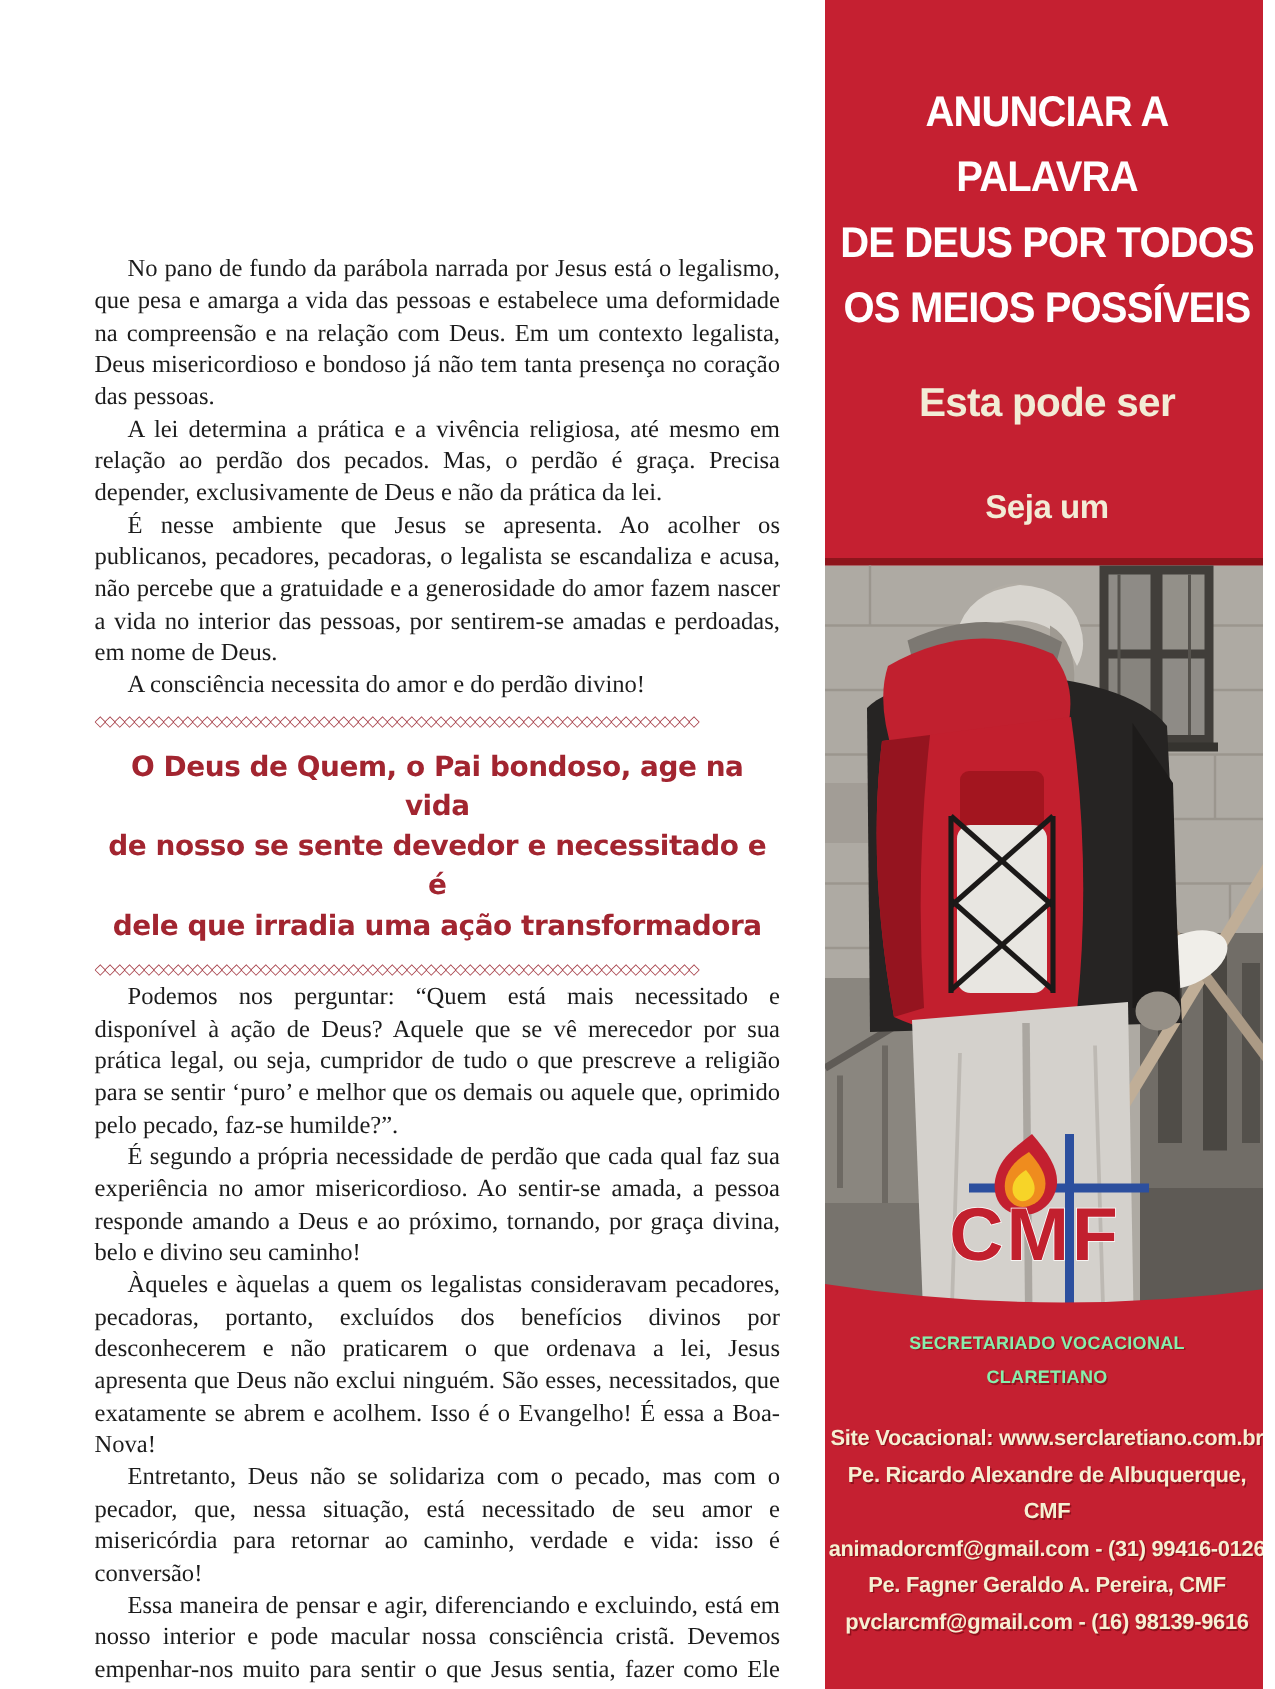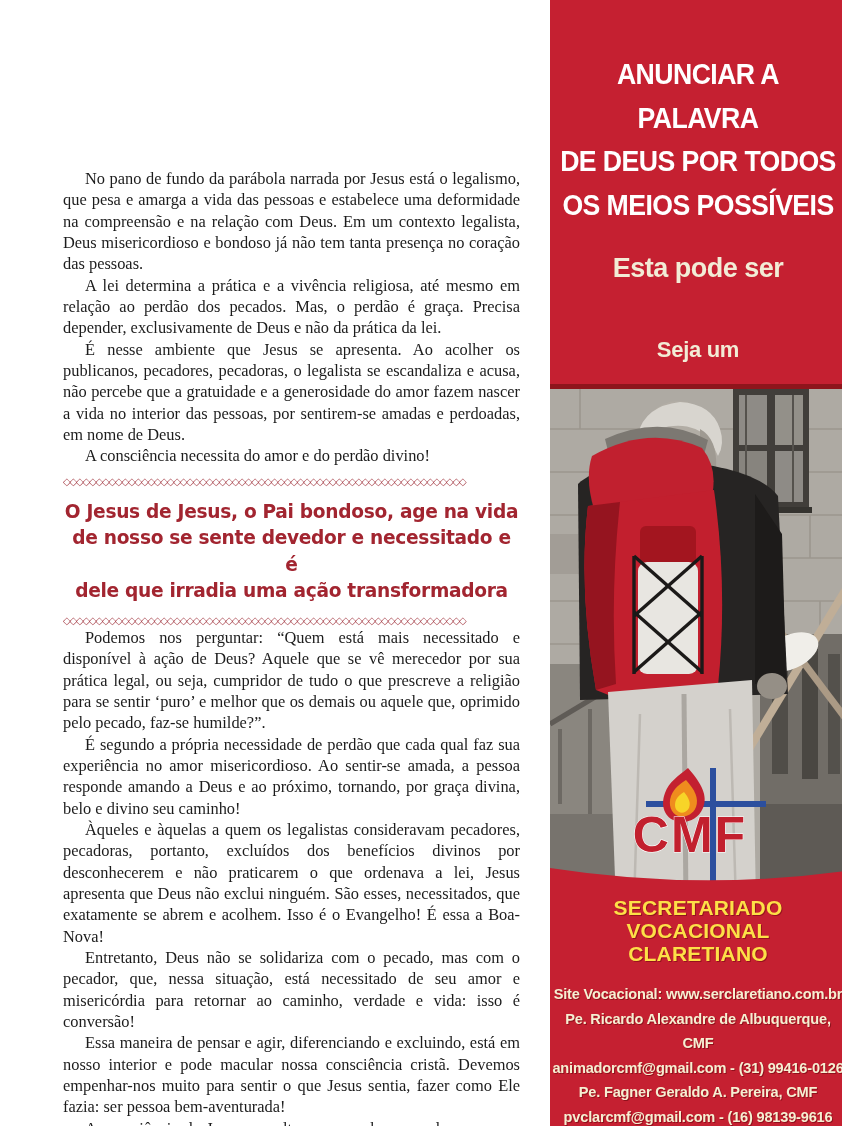--- a/index.html
+++ b/index.html
@@ -20,43 +20,43 @@
 
   
   .ad{position:absolute;left:550px;top:0;width:296px;height:1126px;
       background:#c52031;text-align:center;overflow:hidden;
       font-family:"Liberation Sans",sans-serif;}
   .ad-headline{margin-top:56px;color:#ffffff;font-weight:bold;
                font-size:27.5px;line-height:42px;letter-spacing:-0.6px;
                transform:scale(0.97,1.04);}
   .ad-tagline{margin-top:28px;color:#f2ecd6;font-weight:bold;
               font-size:27px;line-height:33px;letter-spacing:-0.5px;}
-  .ad-invite{margin-top:52px;color:#f2ecd6;font-weight:bold;
+  .ad-invite{margin-top:40px;color:#f2ecd6;font-weight:bold;
              font-size:22px;line-height:26px;letter-spacing:-0.3px;}
   .ad-photo{display:block;margin-top:21px;}
-  .ad-org{position:relative;z-index:2;margin-top:-8px;color:#fde047;font-weight:bold;
-          font-size:21px;line-height:23px;letter-spacing:0.2px;
+  .ad-org{position:relative;z-index:2;margin-top:-8px;color:#86efac;font-weight:bold;
+          font-size:12px;line-height:23px;letter-spacing:0.2px;
           text-shadow:1px 1px 0 rgba(90,0,8,.45);}
   .ad-contacts{margin-top:17px;color:#f6efd2;font-weight:bold;
                font-size:14.6px;line-height:24.6px;letter-spacing:-0.2px;
                text-shadow:1px 1px 0 rgba(90,0,8,.5);}
   .ad-edge{position:absolute;right:0;top:0;width:4px;height:1126px;background:#ffffff;}
 </style>
 </head>
 <body>
 
 <div class="article-col">
   <p class="body-p">No pano de fundo da parábola narrada por Jesus está o legalismo, que pesa e amarga a vida das pessoas e estabelece uma deformidade na compreensão e na relação com Deus. Em um contexto legalista, Deus misericordioso e bondoso já não tem tanta presença no coração das pessoas.</p>
   <p class="body-p">A lei determina a prática e a vivência religiosa, até mesmo em relação ao perdão dos pecados. Mas, o perdão é graça. Precisa depender, exclusivamente de Deus e não da prática da lei.</p>
   <p class="body-p">É nesse ambiente que Jesus se apresenta. Ao acolher os publicanos, pecadores, pecadoras, o legalista se escandaliza e acusa, não percebe que a gratuidade e a generosidade do amor fazem nascer a vida no interior das pessoas, por sentirem-se amadas e perdoadas, em nome de Deus.</p>
   <p class="body-p">A consciência necessita do amor e do perdão divino!</p>
 
   <div class="ornament">◇◇◇◇◇◇◇◇◇◇◇◇◇◇◇◇◇◇◇◇◇◇◇◇◇◇◇◇◇◇◇◇◇◇◇◇◇◇◇◇◇◇◇◇◇◇◇◇◇◇◇◇◇◇◇◇◇◇◇◇◇◇</div>
   <div class="callout">
-    <div>O Jesus de Jesus, o Pai bondoso, age na vida</div>
+    <div>O Deus de Quem, o Pai bondoso, age na vida</div>
     <div>de nosso se sente devedor e necessitado e é</div>
     <div>dele que irradia uma ação transformadora</div>
   </div>
   <div class="ornament">◇◇◇◇◇◇◇◇◇◇◇◇◇◇◇◇◇◇◇◇◇◇◇◇◇◇◇◇◇◇◇◇◇◇◇◇◇◇◇◇◇◇◇◇◇◇◇◇◇◇◇◇◇◇◇◇◇◇◇◇◇◇</div>
 
   <p class="body-p after-callout">Podemos nos perguntar: “Quem está mais necessitado e disponível à ação de Deus? Aquele que se vê merecedor por sua prática legal, ou seja, cumpridor de tudo o que prescreve a religião para se sentir ‘puro’ e melhor que os demais ou aquele que, oprimido pelo pecado, faz-se humilde?”.</p>
   <p class="body-p">É segundo a própria necessidade de perdão que cada qual faz sua experiência no amor misericordioso. Ao sentir-se amada, a pessoa responde amando a Deus e ao próximo, tornando, por graça divina, belo e divino seu caminho!</p>
   <p class="body-p">Àqueles e àquelas a quem os legalistas consideravam pecadores, pecadoras, portanto, excluídos dos benefícios divinos por desconhecerem e não praticarem o que ordenava a lei, Jesus apresenta que Deus não exclui ninguém. São esses, necessitados, que exatamente se abrem e acolhem. Isso é o Evangelho! É essa a Boa-Nova!</p>
   <p class="body-p">Entretanto, Deus não se solidariza com o pecado, mas com o pecador, que, nessa situação, está necessitado de seu amor e misericórdia para retornar ao caminho, verdade e vida: isso é conversão!</p>
   <p class="body-p">Essa maneira de pensar e agir, diferenciando e excluindo, está em nosso interior e pode macular nossa consciência cristã. Devemos empenhar-nos muito para sentir o que Jesus sentia, fazer como Ele fazia: ser pessoa bem-aventurada!</p>

